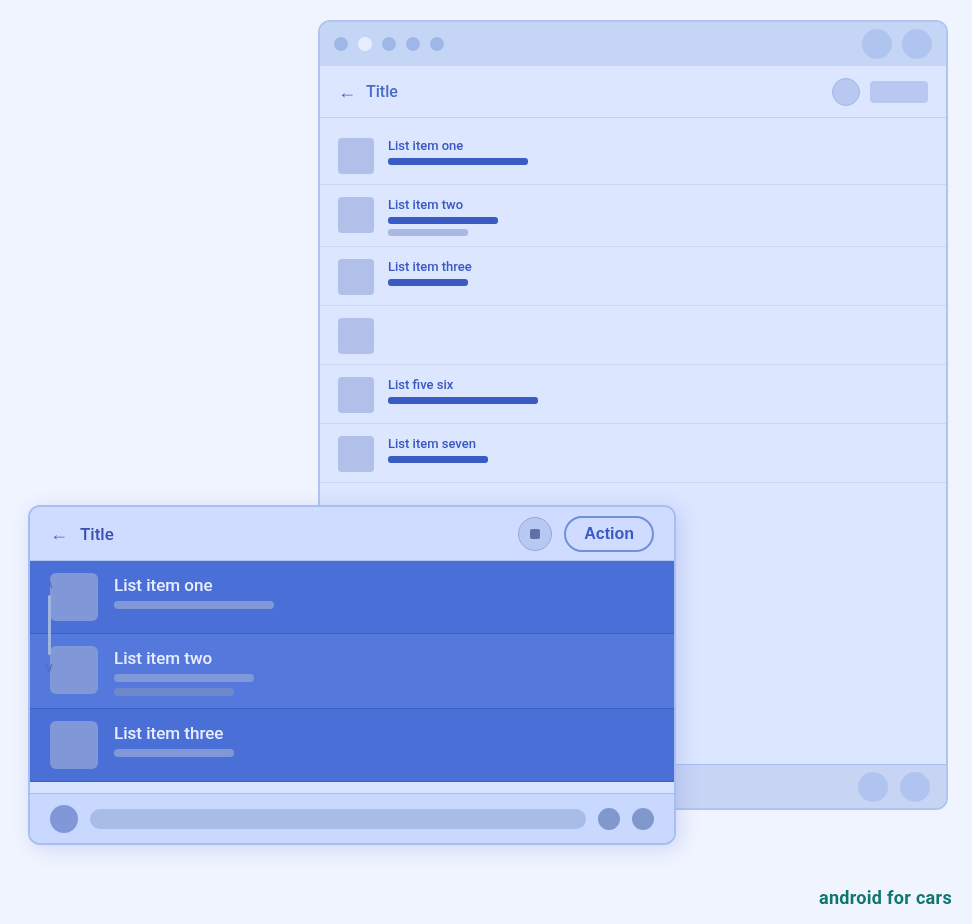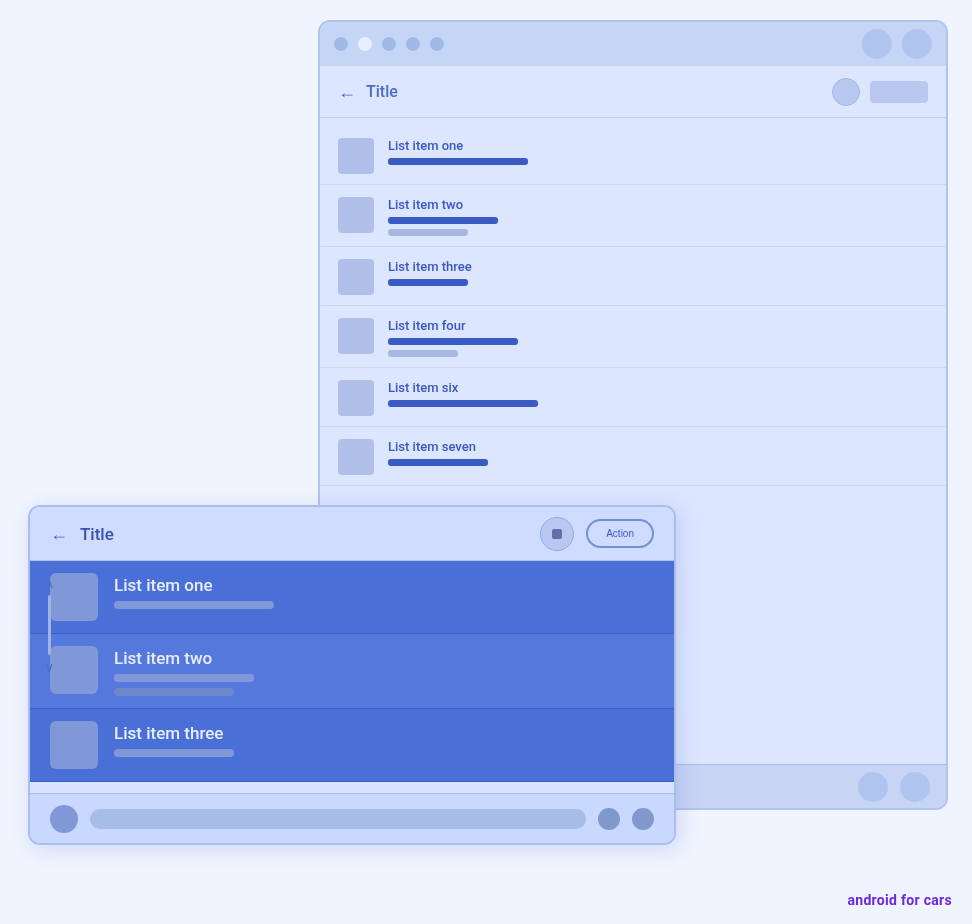--- a/index.html
+++ b/index.html
@@ -157,22 +157,22 @@
       background: #b8c8f0;
       border: 1.5px solid #90a8e0;
       display: flex; align-items: center; justify-content: center;
     }
     .front-action-btn {
       padding: 7px 18px;
       border-radius: 20px;
       border: 2px solid #7090d8;
       background: transparent;
       color: #3a58c8;
-      font-size: 10px;
-      font-weight: 400;
+      font-size: 16px;
+      font-weight: 700;
       cursor: pointer;
     }
 
     
     .front-list {
       overflow: hidden;
     }
     .front-list-item {
       display: flex;
       align-items: flex-start;
@@ -278,22 +278,22 @@
       justify-content: flex-end;
       padding: 0 16px;
       gap: 12px;
     }
 
     
     .watermark {
       position: absolute;
       bottom: 16px;
       right: 20px;
-      font-size: 14px;
-      color: #6d28d9;
+      font-size: 18px;
+      color: #0f766e;
       font-style: italic;
       letter-spacing: 0.3px;
     }
     .watermark span {
       font-weight: 700;
       font-style: normal;
     }
   </style>
 </head>
 <body>
@@ -341,32 +341,27 @@
     <div class="list-item">
       <div class="list-thumbnail"></div>
       <div class="list-text-block">
         <span class="list-item-title">List item three</span>
         <div class="list-bar" style="width:80px"></div>
       </div>
     </div>
 
     <div class="list-item">
       <div class="list-thumbnail"></div>
+    </div>
+
+
+    <div class="list-item">
+      <div class="list-thumbnail"></div>
       <div class="list-text-block">
-        <span class="list-item-title">List item four</span>
-        <div class="list-bar" style="width:130px"></div>
-        <div class="list-bar-secondary" style="width:70px"></div>
-      </div>
-    </div>
-
-
-    <div class="list-item">
-      <div class="list-thumbnail"></div>
-      <div class="list-text-block">
-        <span class="list-item-title">List item six</span>
+        <span class="list-item-title">List five six</span>
         <div class="list-bar" style="width:150px"></div>
       </div>
     </div>
 
     <div class="list-item">
       <div class="list-thumbnail"></div>
       <div class="list-text-block">
         <span class="list-item-title">List item seven</span>
         <div class="list-bar" style="width:100px"></div>
       </div>

